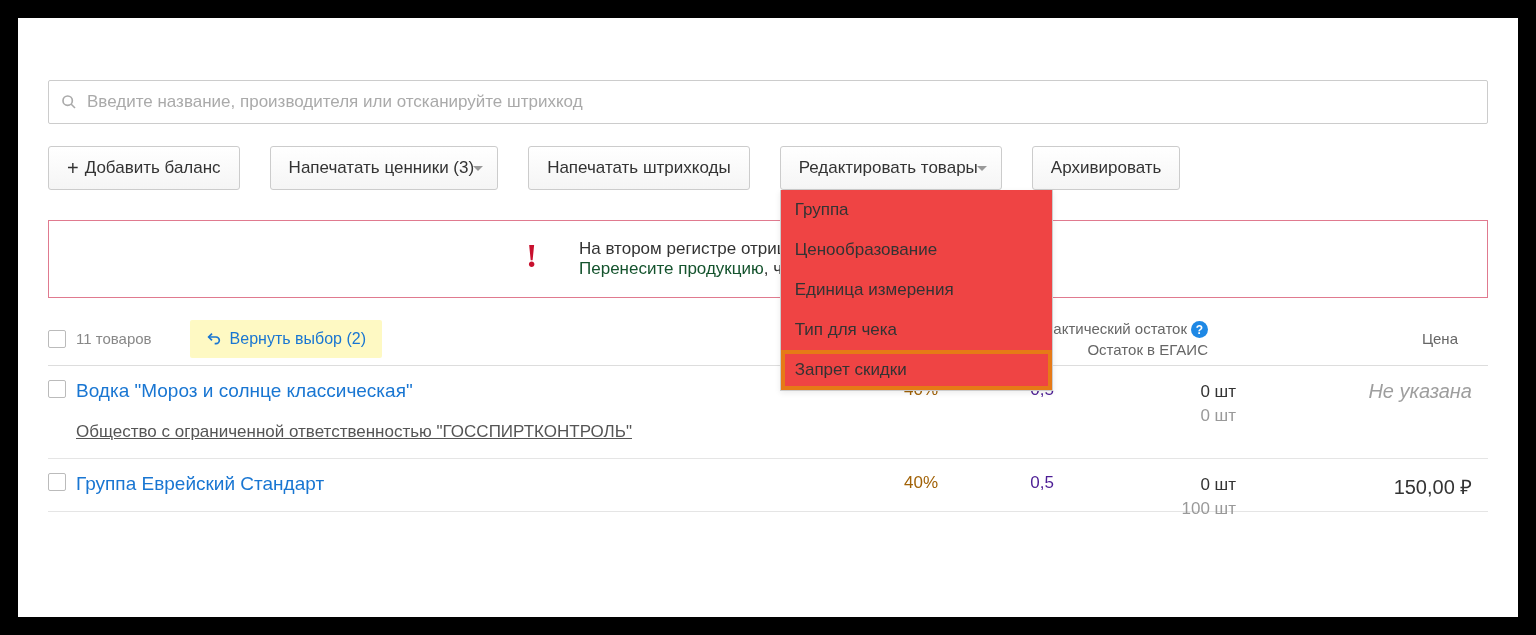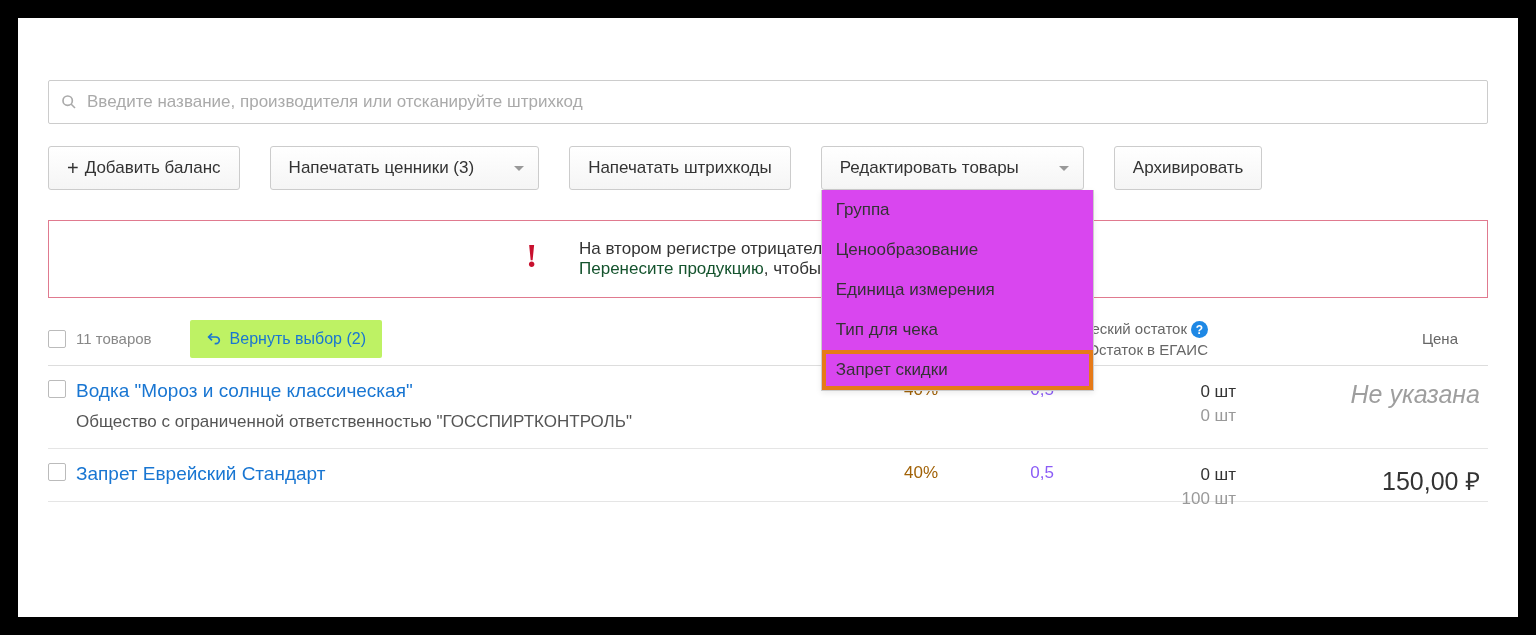--- a/index.html
+++ b/index.html
@@ -11,51 +11,51 @@
 .header-right { text-align:right; }
 .data-date { color:#555; font-size:16px; }
 .refresh-link { color:#1976d2; font-size:16px; margin-top:6px; display:flex; align-items:center; justify-content:flex-end; cursor:pointer; }
 .refresh-link svg { margin-right:6px; }
 .search-wrap { margin-top:36px; border:1px solid #ccc; border-radius:2px; height:44px; display:flex; align-items:center; padding:0 12px; }
 .search-wrap svg { flex-shrink:0; }
 .search-wrap input { border:none; outline:none; font-size:17px; color:#333; width:100%; margin-left:10px; background:transparent; }
 .search-wrap input::placeholder { color:#aaa; }
 .toolbar { margin-top:22px; display:flex; gap:30px; }
 .btn { height:44px; border:1px solid #ccc; background:linear-gradient(#fff,#f5f5f5); border-radius:3px; font-size:17px; color:#333; padding:0 18px; display:flex; align-items:center; cursor:pointer; white-space:nowrap; }
-.btn.drop { padding-right:64px; position:relative; }
+.btn.drop { padding-right:23px; position:relative; }
 .btn.drop::after { content:""; position:absolute; right:14px; top:50%; margin-top:-2px; border:5px solid transparent; border-top-color:#999; }
 .btn .plus { font-size:20px; margin-right:6px; }
 .edit-wrap { position:relative; }
-.dropdown { position:absolute; top:44px; left:0; width:273px; background:#d946ef; border:1px solid #ccc; border-top:none; box-shadow:0 2px 6px rgba(0,0,0,.08); z-index:5; }
+.dropdown { position:absolute; top:44px; left:0; width:273px; background:#ef4444; border:1px solid #ccc; border-top:none; box-shadow:0 2px 6px rgba(0,0,0,.08); z-index:5; }
 .dropdown .item { padding:10px 14px; font-size:17px; color:#333; cursor:pointer; }
 .dropdown .item.hl { outline:4px solid #e67a17; outline-offset:-4px; }
 .alert { margin-top:30px; border:1px solid #e07a8f; padding:18px 20px 18px 470px; position:relative; font-size:17px; }
 .alert .bang { position:absolute; left:477px; top:16px; color:#c8102e; font-size:34px; font-weight:700; font-family:Georgia,serif; }
 .alert .txt { color:#333; }
 .alert .lnk { color:#14532d; cursor:pointer; }
 .table-area { margin-top:14px; }
 .thead { display:flex; align-items:center; border-bottom:1px solid #ddd; padding:10px 0; font-size:15px; color:#666; }
 .chk { width:18px; height:18px; border:1px solid #bbb; border-radius:2px; display:inline-block; background:#fff; flex-shrink:0; }
 .count-lbl { margin-left:10px; color:#888; }
-.restore-btn { margin-left:38px; background:#bef264; border:none; color:#1976d2; padding:10px 16px; font-size:16px; display:flex; align-items:center; cursor:pointer; border-radius:2px; }
+.restore-btn { margin-left:38px; background:#fef9c3; border:none; color:#1976d2; padding:10px 16px; font-size:16px; display:flex; align-items:center; cursor:pointer; border-radius:2px; }
 .restore-btn svg { margin-right:8px; }
 .col-vol { position:absolute; right:464px; }
 .col-stock { position:absolute; right:280px; text-align:right; line-height:1.4; }
 .col-stock .q { display:inline-flex; align-items:center; justify-content:center; width:17px; height:17px; border-radius:50%; background:#1e88e5; color:#fff; font-size:12px; font-weight:700; margin-left:4px; }
 .col-price { position:absolute; right:30px; }
 .thead-pos { position:relative; height:54px; }
 .row { display:flex; align-items:flex-start; border-bottom:1px solid #e5e5e5; padding:14px 0 16px 0; font-size:17px; position:relative; }
 .row .main { margin-left:10px; }
 .row .name { color:#1976d2; cursor:pointer; font-size:19px; }
-.row .sub { color:#555; font-size:17px; margin-top:10px; }
+.row .sub { color:#555; font-size:17px; margin-top:20px;text-decoration:underline; }
 .row .abv { position:absolute; right:550px; top:14px; color:#a16207; text-align:right; }
-.row .vol { position:absolute; right:434px; top:14px; color:#8b5cf6; text-align:center; }
+.row .vol { position:absolute; right:434px; top:14px; color:#4c1d95; text-align:center; }
 .row .stock { position:absolute; right:252px; top:14px; text-align:right; color:#333; line-height:1.4; font-size:17px; }
 .row .stock .l2 { color:#999; }
-.row .price { position:absolute; right:8px; top:14px; color:#333; font-size:25px; }
+.row .price { position:absolute; right:16px; top:14px; color:#333; font-size:20px; }
 .row .price.na { color:#9e9e9e; font-style:italic; }
 </style>
 </head>
 <body>
 
 <div class="frame">
  <div class="inner">
 
 
   <div class="search-wrap">
@@ -131,21 +131,21 @@
       <div class="vol">0,5</div>
       <div class="stock">
         <span>0 шт</span><br><span class="l2">0 шт</span>
       </div>
       <div class="price na">Не указана</div>
     </div>
 
     <div class="row">
       <span class="chk"></span>
       <div class="main">
-        <div class="name">Запрет Еврейский Стандарт</div>
+        <div class="name">Группа Еврейский Стандарт</div>
       </div>
       <div class="abv">40%</div>
       <div class="vol">0,5</div>
       <div class="stock">
         <span>0 шт</span><br><span class="l2">100 шт</span>
       </div>
       <div class="price">150,00 ₽</div>
     </div>
 
   </div>

